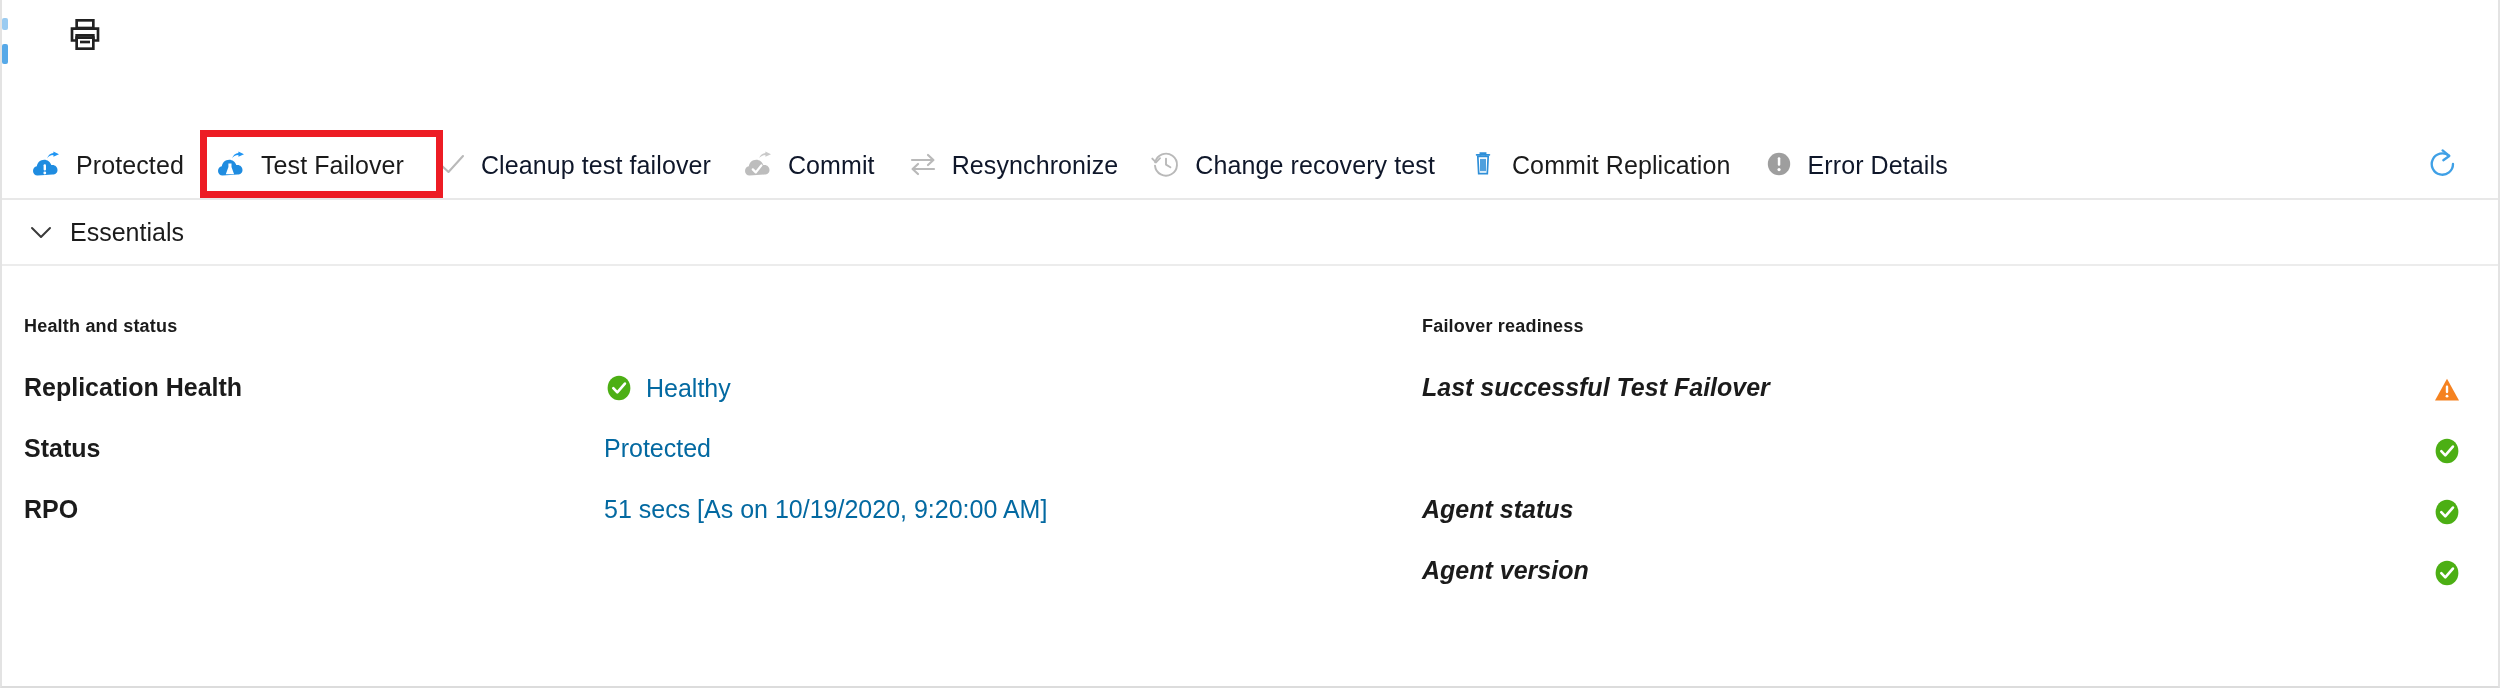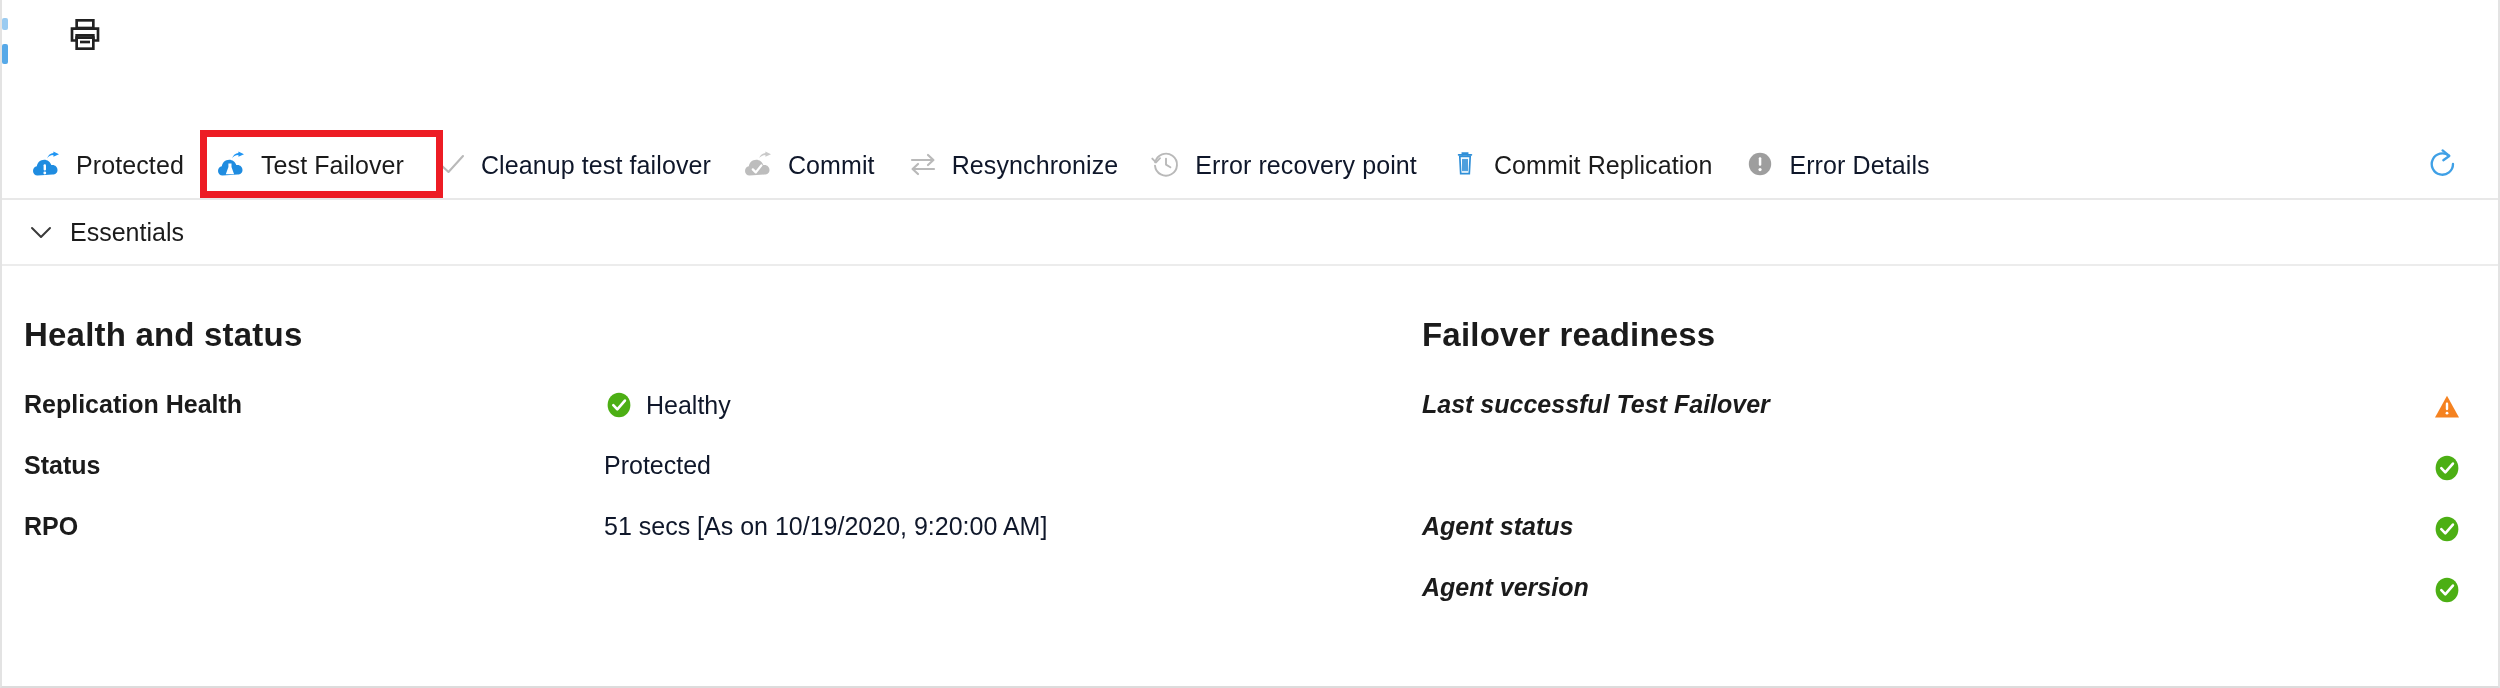--- a/index.html
+++ b/index.html
@@ -161,21 +161,21 @@
   .col {
     position: absolute;
     top: 0;
   }
   .col-left  { left: 22px;   width: 1380px; }
   .col-right { left: 1420px; width: 1060px; }
 
   .col h2 {
     margin: 0;
     padding: 52px 0 0 0;
-    font-size: 33px;
+    font-size: 18px;
     font-weight: bold;
     color: #1b1b1b;
     letter-spacing: .2px;
   }
 
   .kv-list { margin-top: 36px; }
 
   .kv {
     display: flex;
     align-items: flex-start;
@@ -184,21 +184,21 @@
   .kv .k {
     font-size: 25px;
     font-weight: bold;
     color: #1b1b1b;
     flex: 0 0 auto;
   }
   .col-left  .kv .k { width: 580px; }
   .col-right .kv .k { width: 860px; }
   .kv .v {
     font-size: 25px;
-    color: #0f172a;
+    color: #0369a1;
     display: flex;
     align-items: center;
     white-space: nowrap;
   }
   .kv .v .sicon {
     display: inline-flex;
     width: 30px; height: 30px;
     margin-right: 12px;
     align-items: center; justify-content: center;
   }
@@ -296,21 +296,21 @@
     </div>
 
     <div class="cmd disabled">
       <span class="ic">
         <svg width="32" height="30" viewBox="0 0 32 30" fill="none" stroke="#b9b9b9" stroke-width="1.9" stroke-linecap="round" stroke-linejoin="round">
           <path d="M5.2 13.4A11 11 0 1 1 5 16.6"></path>
           <polyline points="8.6,9.2 4.6,13.4 0.9,9.6" transform="translate(1.4,0)"></polyline>
           <polyline points="16,9.6 16,15.6 20.4,18.2"></polyline>
         </svg>
       </span>
-      <span class="lbl">Error recovery point</span>
+      <span class="lbl">Change recovery test</span>
     </div>
 
 
     <div class="cmd enabled">
       <span class="ic">
         <svg width="32" height="30" viewBox="0 0 32 30" fill="none" stroke="#2f8fd8" stroke-width="1.7" stroke-linecap="round">
           <path d="M9.6 5.8h12.8"></path>
           <path d="M13.4 5.8V4.1h5.2v1.7"></path>
           <path d="M10.8 7.4h10.4l-.9 17.2h-8.6z"></path>
           <line x1="14" y1="10.6" x2="14" y2="21.4"></line>

